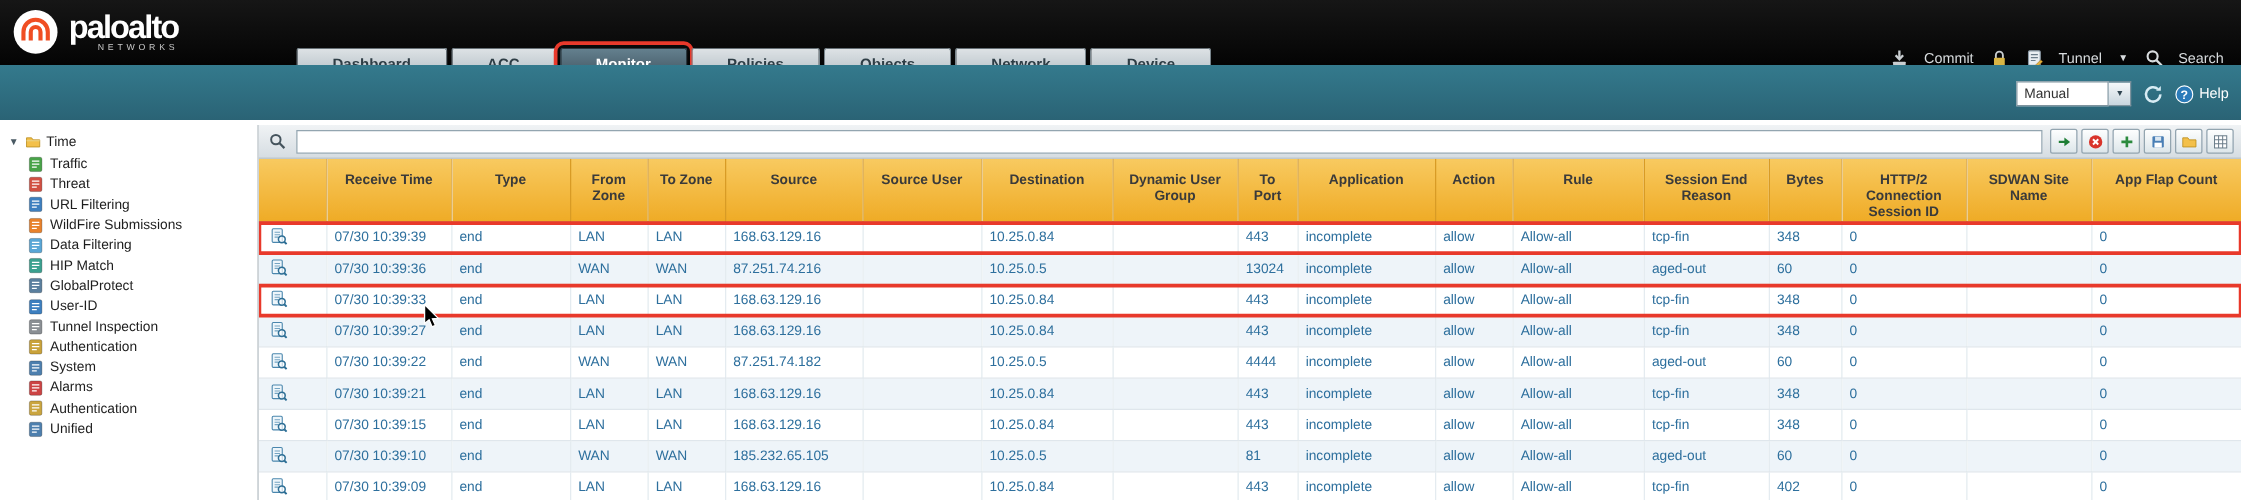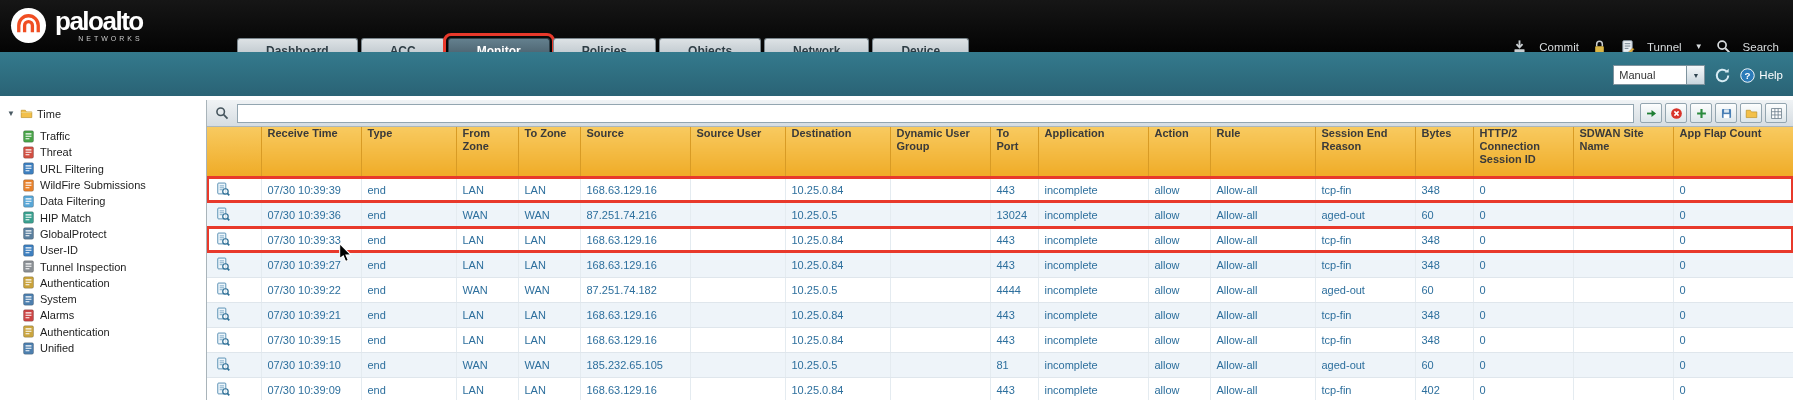--- a/index.html
+++ b/index.html
@@ -35,38 +35,38 @@
   .combo-field{width:74px;height:20px;background:#fff;border:1px solid #7e939e;font-size:11px;padding:0 5px;line-height:18px;color:#333}
   .combo-btn{width:18px;height:20px;background:linear-gradient(#f5f8fa,#c9d6de);border:1px solid #7e939e;border-left:none;
              display:flex;align-items:center;justify-content:center;font-size:7px;color:#2f4450;cursor:pointer}
   .help-group{display:flex;align-items:center;gap:4px;color:#fff;font-size:11.5px;cursor:pointer}
 
   
   .content{position:absolute;top:100px;left:0;width:1793px;height:300px;display:flex}
   .sidebar{width:207px;height:100%;background:#fff;border-right:1px solid #a9b4ba;padding:5px 0 0 7px;overflow:hidden;flex:none}
   .tree-root{display:flex;align-items:center;gap:4px;font-size:11px;color:#1d1d1d;height:17px;cursor:pointer}
   .tree-twisty{font-size:8px;color:#4a5a63;width:9px}
-  .tree-items{margin-left:15px;margin-top:6px}
+  .tree-items{margin-left:15px;margin-top:1px}
   .tree-item{display:flex;align-items:center;gap:5px;height:16.3px;font-size:11px;color:#1d1d1d;cursor:pointer;white-space:nowrap}
 
   .main{flex:1;display:flex;flex-direction:column;height:100%;overflow:hidden;background:#fff}
   .filterbar{height:27px;flex:none;background:linear-gradient(#f0f3f5,#d6dde2);border-bottom:1px solid #aab6bd;
              display:flex;align-items:center;padding:0 4px;gap:4px}
   .filter-search-btn{width:22px;height:20px;display:flex;align-items:center;justify-content:center;color:#45545d;cursor:pointer}
   .filter-input{flex:1;height:19px;border:1px solid #93a5b0;background:#fff;font-size:11px;padding:0 5px;font-family:inherit;color:#333}
   .filter-actions{display:flex;gap:3px;padding:0 2px}
   .filter-btn{width:22px;height:20px;border:1px solid #93a5b0;border-radius:2px;background:linear-gradient(#fdfefe,#dde6ea);
               display:flex;align-items:center;justify-content:center;cursor:pointer}
   .filter-btn svg{width:13px;height:13px;display:block}
 
   .table-wrap{flex:1;overflow:hidden}
   table.logs{border-collapse:collapse;table-layout:fixed;width:1586px}
   .logs thead th{background:linear-gradient(#f8ca60,#efab26);border-right:1px solid #d89b25;border-bottom:1px solid #c18a1c;
-                 font-size:11px;font-weight:bold;color:#3a3a3a;text-align:left;vertical-align:top;
-                 padding:0 6px 0 6px;height:50px;line-height:13px;overflow:hidden;cursor:pointer}
+                 font-size:11px;font-weight:bold;color:#3a3a3a;text-align:center;vertical-align:top;
+                 padding:11px 6px 0 6px;height:50px;line-height:13px;overflow:hidden;cursor:pointer}
   .logs tbody td{height:25px;font-size:11px;color:#2d6f9d;padding:0 6px;border-right:1px solid #e4ebf0;
                  border-bottom:1px solid #dfe6ec;white-space:nowrap;overflow:hidden}
   .logs tbody tr{background:#fff}
   .logs tbody tr:nth-child(even){background:#eef4f9}
   .logs tbody tr.annotated{outline:3px solid #e8392b;outline-offset:-2px}
   .detail-cell{padding:0 0 0 9px !important}
 
   .mouse-cursor{position:absolute;left:338px;top:243px;width:15px;height:21px;z-index:50;pointer-events:none}
   .mouse-cursor svg{width:100%;height:100%;display:block}
 </style>

